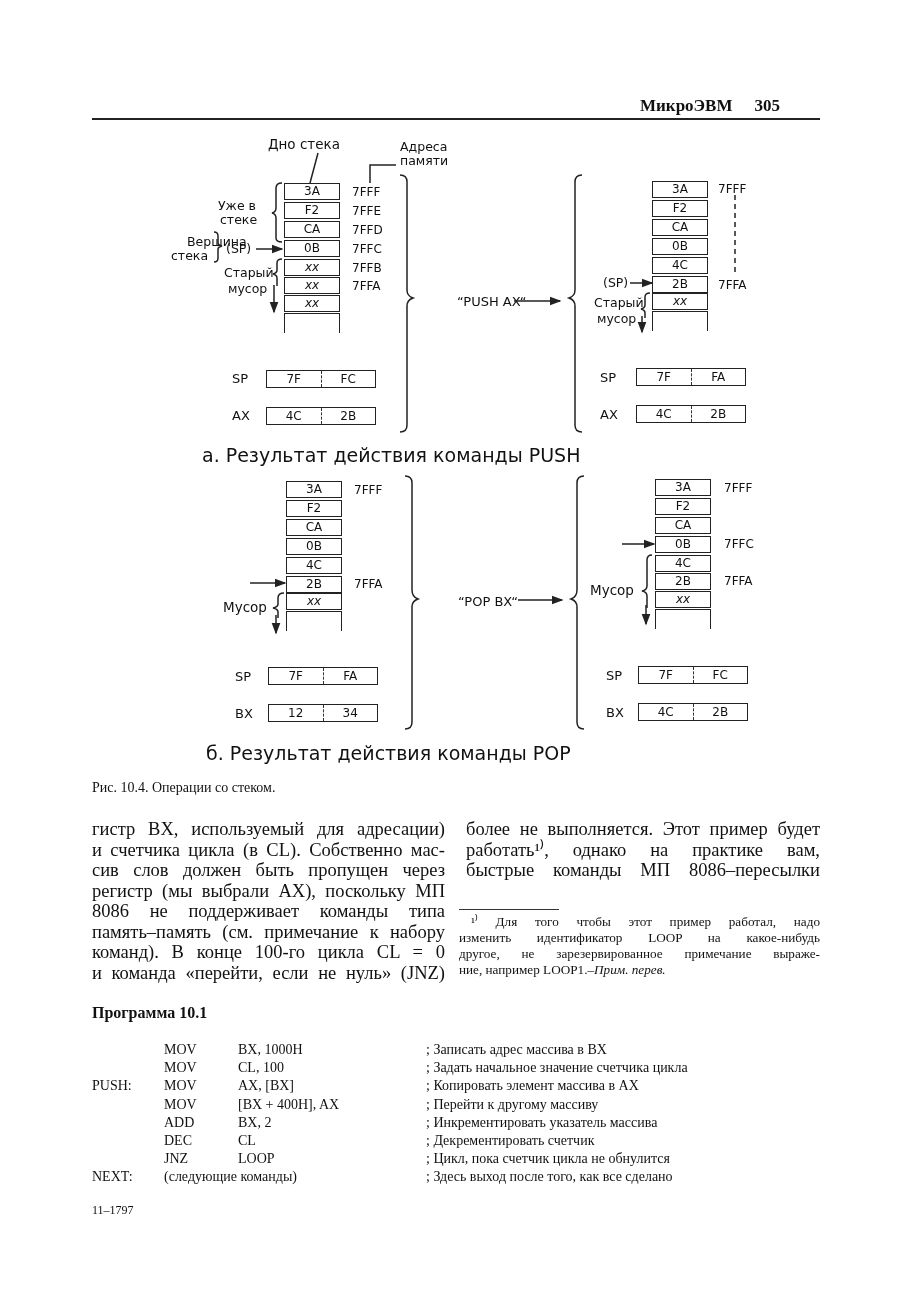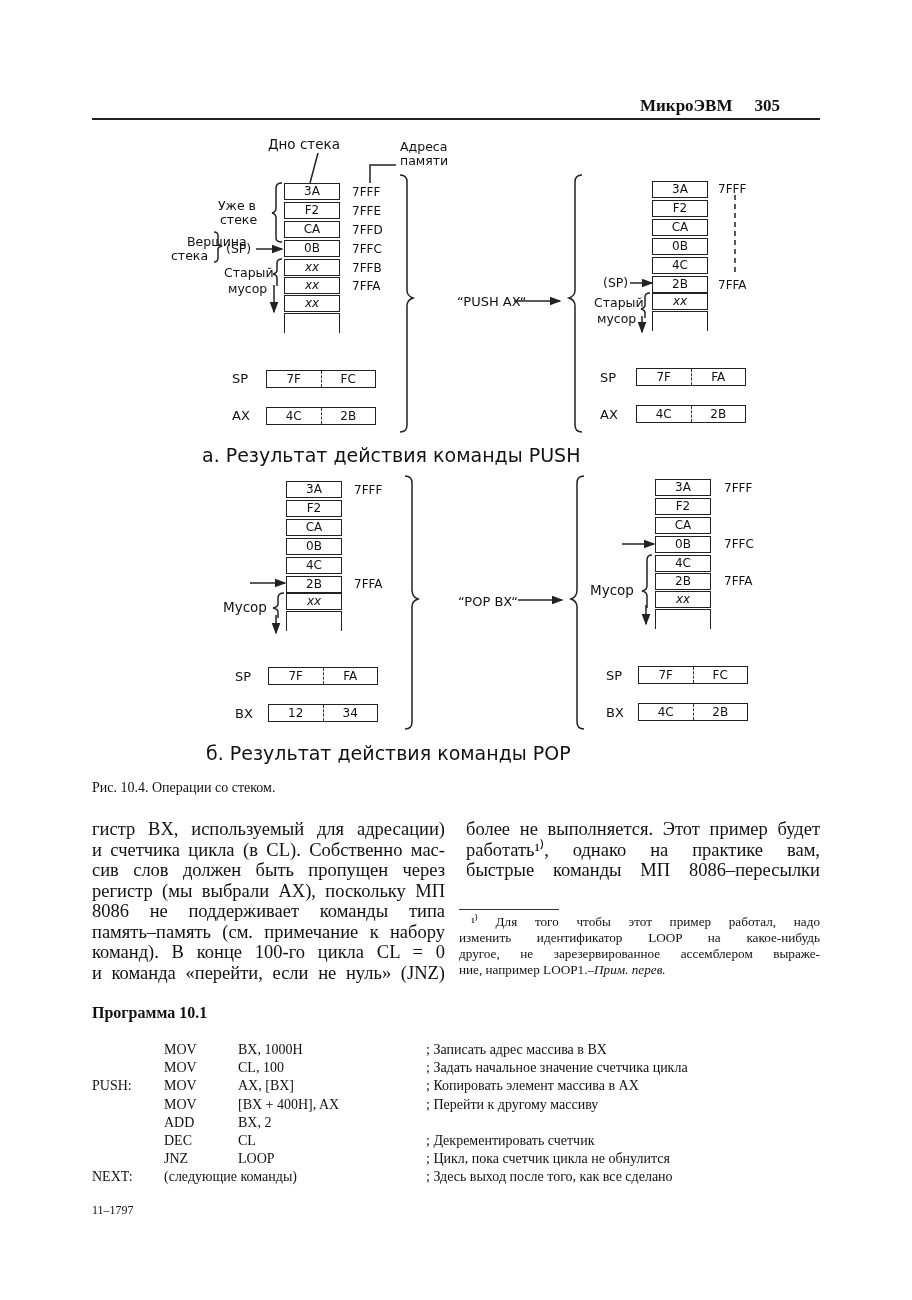--- a/index.html
+++ b/index.html
@@ -228,21 +228,21 @@
 <div class="abs para" style="left:466px;top:819px;width:354px;">
   <span class="ln">более не выполняется. Этот пример будет</span>
   <span class="ln">работать¹⁾, однако на практике вам,</span>
   <span class="ln">быстрые команды МП 8086–пересылки</span>
 </div>
 
 <div class="abs footrule"></div>
 <div class="abs footnote">
   <span class="ln" style="padding-left:12px;">¹⁾ Для того чтобы этот пример работал, надо</span>
   <span class="ln">изменить идентификатор LOOP на какое-нибудь</span>
-  <span class="ln">другое, не зарезервированное ассемблером выраже-</span>
+  <span class="ln">другое, не зарезервированное примечание выраже-</span>
   <span class="ln last"><span>ние, например LOOP1.–</span><i>Прим. перев.</i></span>
 </div>
 
 <div class="abs prog-title">Программа 10.1</div>
 
 <div class="abs code" style="left:92px;top:1041px;width:740px;" id="listing">
     <div style="position: relative; height: 18.2px;">
       <span style="position: absolute; left: 0px; white-space: nowrap;"></span>
       <span style="position: absolute; left: 72px; white-space: nowrap;">MOV</span>
       <span style="position: absolute; left: 146px; white-space: nowrap;">BX, 1000H</span>
@@ -263,20 +263,21 @@
     <div style="position: relative; height: 18.2px;">
       <span style="position: absolute; left: 0px; white-space: nowrap;"></span>
       <span style="position: absolute; left: 72px; white-space: nowrap;">MOV</span>
       <span style="position: absolute; left: 146px; white-space: nowrap;">[BX + 400H], AX</span>
       <span style="position: absolute; left: 334px; white-space: nowrap;">; Перейти к другому массиву</span>
     </div>
     <div style="position: relative; height: 18.2px;">
       <span style="position: absolute; left: 0px; white-space: nowrap;"></span>
       <span style="position: absolute; left: 72px; white-space: nowrap;">ADD</span>
       <span style="position: absolute; left: 146px; white-space: nowrap;">BX, 2</span>
+      <span style="position: absolute; left: 334px; white-space: nowrap;">; Инкрементировать указатель массива</span>
     </div>
     <div style="position: relative; height: 18.2px;">
       <span style="position: absolute; left: 0px; white-space: nowrap;"></span>
       <span style="position: absolute; left: 72px; white-space: nowrap;">DEC</span>
       <span style="position: absolute; left: 146px; white-space: nowrap;">CL</span>
       <span style="position: absolute; left: 334px; white-space: nowrap;">; Декрементировать счетчик</span>
     </div>
     <div style="position: relative; height: 18.2px;">
       <span style="position: absolute; left: 0px; white-space: nowrap;"></span>
       <span style="position: absolute; left: 72px; white-space: nowrap;">JNZ</span>

